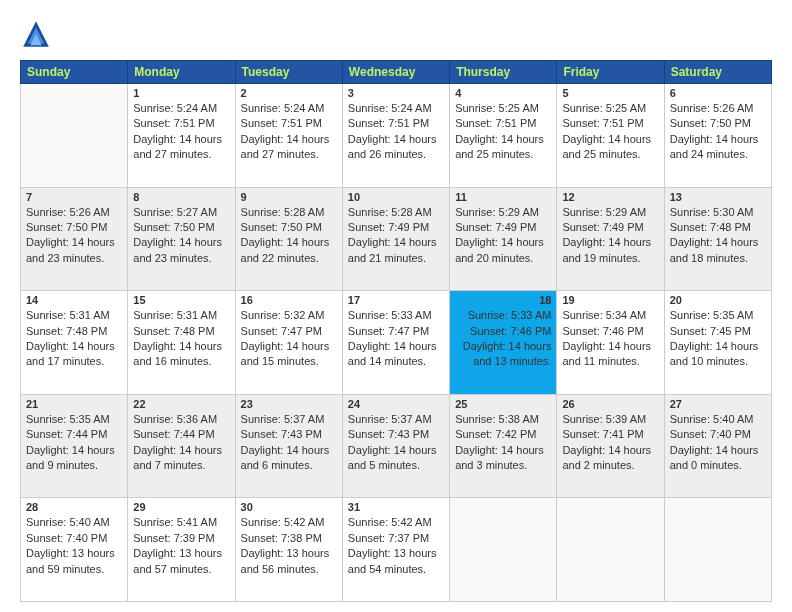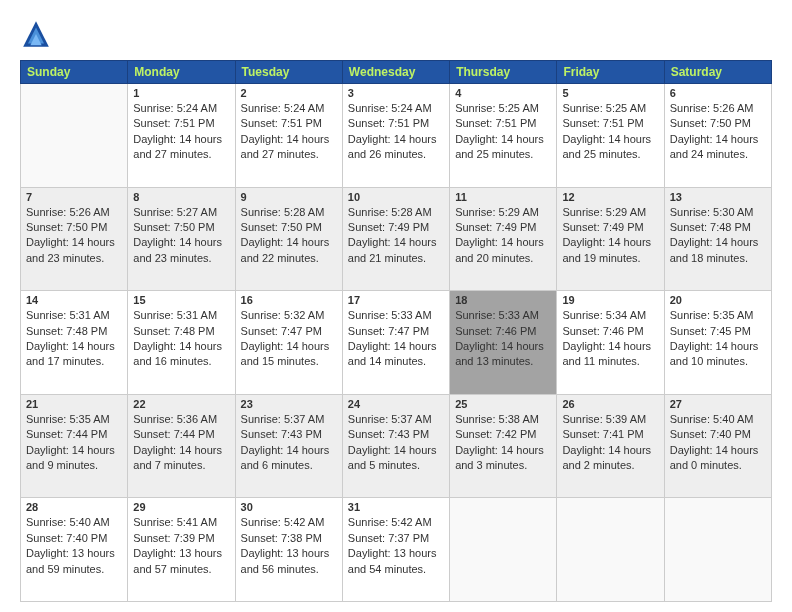--- a/index.html
+++ b/index.html
@@ -201,21 +201,21 @@
             <div class="day-info">Sunrise: 5:31 AM<br>Sunset: 7:48 PM<br>Daylight: 14 hours<br>and 16 minutes.</div>
           </td>
           <td style="background: rgb(255, 255, 255);">
             <span class="day-num">16</span>
             <div class="day-info">Sunrise: 5:32 AM<br>Sunset: 7:47 PM<br>Daylight: 14 hours<br>and 15 minutes.</div>
           </td>
           <td style="background: rgb(255, 255, 255);">
             <span class="day-num">17</span>
             <div class="day-info">Sunrise: 5:33 AM<br>Sunset: 7:47 PM<br>Daylight: 14 hours<br>and 14 minutes.</div>
           </td>
-          <td style="background: #a3a3a3;">
+          <td style="background: #0ea5e9; text-align: right;">
             <span class="day-num">18</span>
             <div class="day-info">Sunrise: 5:33 AM<br>Sunset: 7:46 PM<br>Daylight: 14 hours<br>and 13 minutes.</div>
           </td>
           <td style="background: rgb(255, 255, 255);">
             <span class="day-num">19</span>
             <div class="day-info">Sunrise: 5:34 AM<br>Sunset: 7:46 PM<br>Daylight: 14 hours<br>and 11 minutes.</div>
           </td>
           <td style="background: rgb(255, 255, 255);">
             <span class="day-num">20</span>
             <div class="day-info">Sunrise: 5:35 AM<br>Sunset: 7:45 PM<br>Daylight: 14 hours<br>and 10 minutes.</div>

